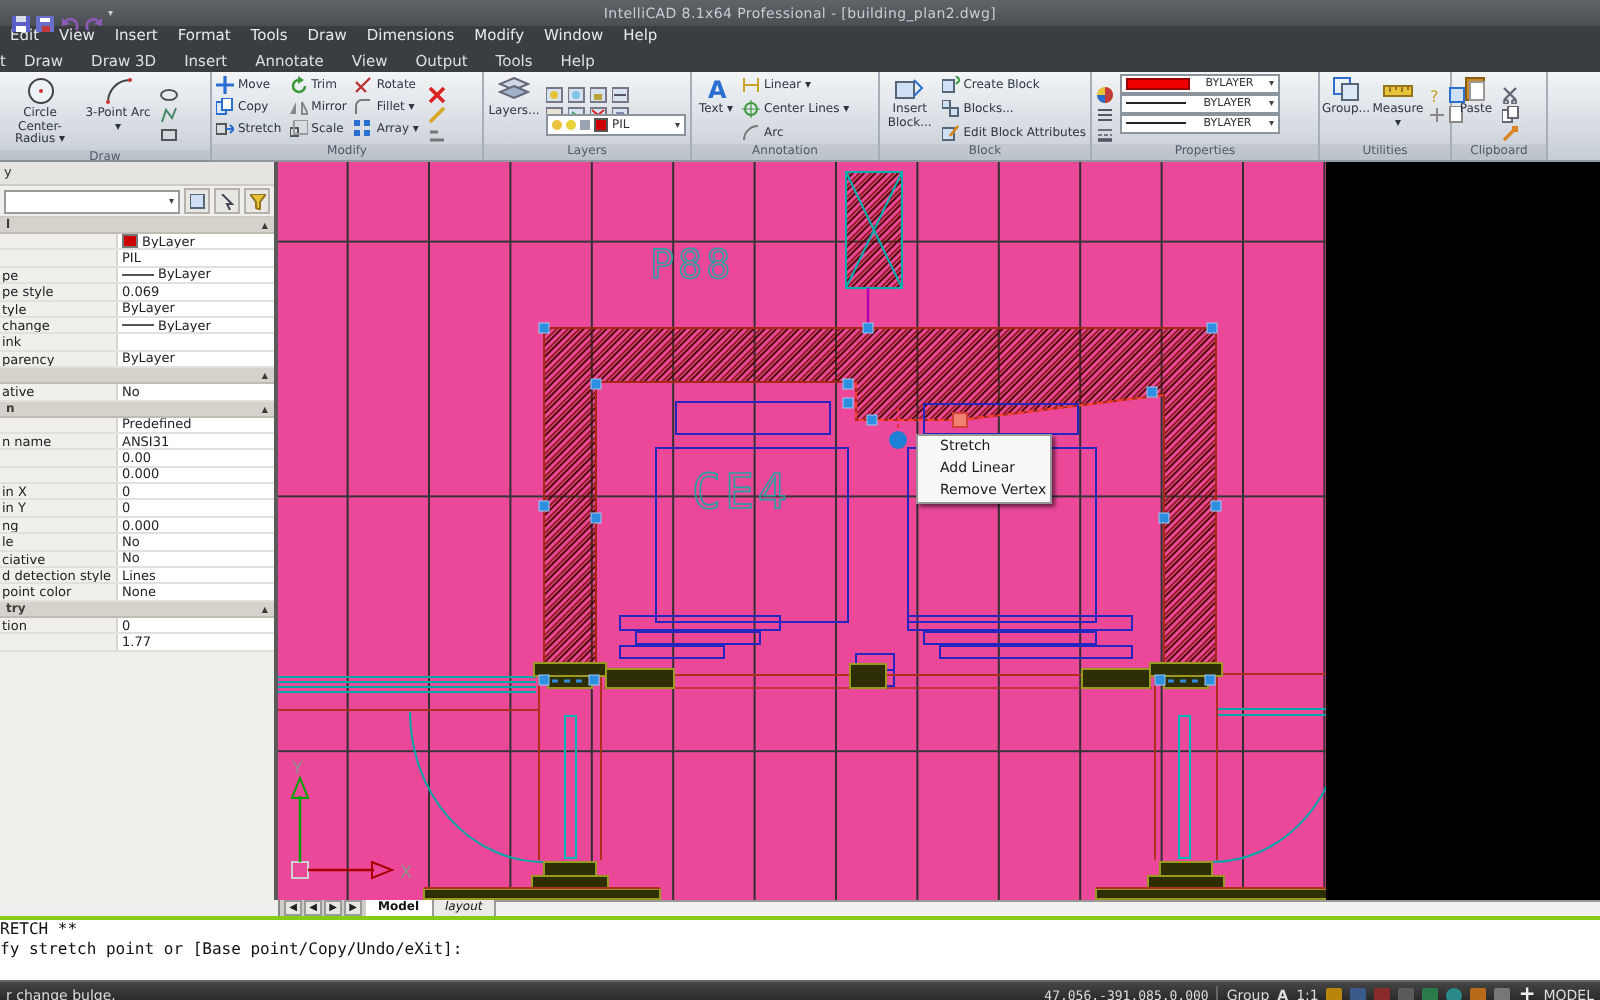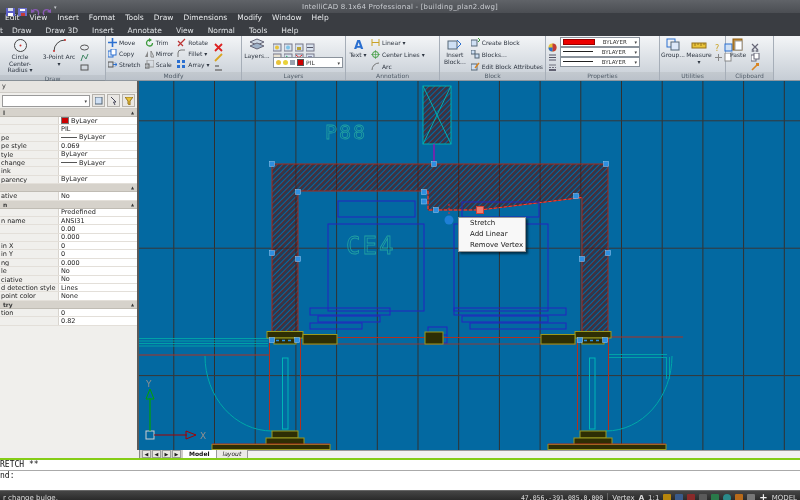--- a/index.html
+++ b/index.html
@@ -37,21 +37,21 @@
   .pfilter{height:15px;display:flex;align-items:center;gap:2px;padding:0 2px;border-bottom:1px solid #cfccc6}
   .pfcombo{flex:1;height:10px;background:#fff;border:1px solid #9a9a9a;display:flex;align-items:center;justify-content:flex-end}
   .pfbtn{width:11px;height:11px;border:1px solid #b5b2ac;background:#e9e7e3;display:flex;align-items:center;justify-content:center}
   .phead{height:7px;line-height:7px;background:#d6d2cb;font-weight:bold;font-size:6px;display:flex;justify-content:space-between;padding:0 3px;color:#3a3a3a;border-bottom:1px solid #c0bcb4}
   .prow{height:8.4px;display:flex;border-bottom:1px solid #e3dfd9;box-sizing:border-box}
   .plab{width:57px;padding-left:1px;line-height:8px;border-right:1px solid #d8d4ce;overflow:hidden;white-space:nowrap}
   .pval{flex:1;background:#fff;line-height:8px;padding-left:2px;display:flex;align-items:center;gap:2px;overflow:hidden;white-space:nowrap}
   .sw{width:6px;height:5px;background:#c00;border:1px solid #777;flex:none}
   .ln{width:16px;height:1px;background:#555;flex:none}
   
-  .canvas{position:relative;width:661px;height:369px;background:#0369a1;overflow:hidden}
+  .canvas{position:relative;width:524px;height:369px;background:#ec4899;overflow:hidden}
   .canvas svg{position:absolute;left:0;top:0}
   .ctxmenu{position:absolute;left:319px;top:136px;width:66px;background:#f8f8f8;border:1px solid #979797;box-shadow:1.5px 1.5px 2px rgba(0,0,0,.55);font-size:7px;color:#1a1a1a;z-index:5}
   .ctxmenu div{height:11px;line-height:11px;padding-left:11px}
   
   .tabbar{height:8px;display:flex;background:#d9d6d2;font-size:6px;align-items:stretch}
   .tabspacer{width:139px;background:#efeeec;border-right:1px solid #888}
   .tabnav{display:flex;align-items:center;gap:1px;background:#cfccc8;padding:0 2px;color:#222;font-size:5px}
   .tabnav span{border:1px solid #9a9a9a;background:#e8e6e2;width:7px;text-align:center;line-height:6px}
   .tab{padding:0 6px;line-height:8px;color:#111;border-right:1px solid #9a9a9a;background:#eceae7;font-style:italic}
   .tab.active{background:#fff;font-weight:bold;font-style:normal}
@@ -108,21 +108,21 @@
   <span>Help</span>
 </div>
 
 <div class="rtabs">
   <span class="trunc">t</span>
   <span>Draw</span>
   <span>Draw 3D</span>
   <span>Insert</span>
   <span>Annotate</span>
   <span>View</span>
-  <span>Normal</span>
+  <span>Output</span>
   <span>Tools</span>
   <span>Help</span>
 </div>
 
 <div class="ribbon">
 
   <div class="panel" style="width:106px">
     <div class="pbody">
       <div class="bigbtn">
         <svg width="15" height="15">
@@ -645,21 +645,21 @@
       </div>
     <div class="prow">
         <div class="plab">tion</div>
         <div class="pval">
           <span>0</span>
         </div>
       </div>
     <div class="prow">
         <div class="plab"></div>
         <div class="pval">
-          <span>0.82</span>
+          <span>1.77</span>
         </div>
       </div>
   </div>
 
   <div class="canvas">
     <svg width="661" height="369" viewBox="139 80 661 369">
       <defs>
         <pattern id="hx" width="4" height="4" patternUnits="userSpaceOnUse" patternTransform="rotate(45)">
           <line x1="0" y1="0" x2="0" y2="4" stroke="#7d1205" stroke-width="1.6"></line>
           <line x1="2" y1="0" x2="2" y2="4" stroke="#4d0a02" stroke-width="1"></line>
@@ -800,29 +800,29 @@
     <span>▶</span>
     <span>▶</span>
   </div>
   <div class="tab active">Model</div>
   <div class="tab">layout</div>
   <div style="flex:1;background:#f2f1ef;border-top:1px solid #999"></div>
 </div>
 
 <div class="cmd">
   <div>RETCH **</div>
-  <div class="cur">nd:</div>
+  <div>fy stretch point or [Base point/Copy/Undo/eXit]:</div>
 </div>
 
 <div class="status">
   <span>r change bulge.</span>
   <div class="rhs">
     <span class="coords">47.056,-391.085,0.000</span>
     <span class="sep"></span>
-    <span>Vertex</span>
+    <span>Group</span>
     <b>A</b>
     <span>1:1</span>
     <span class="sticon" style="background:#b8860b"></span>
     <span class="sticon" style="background:#3a5a8a"></span>
     <span class="sticon" style="background:#8a2a2a"></span>
     <span class="sticon" style="background:#5a5a5a"></span>
     <span class="sticon" style="background:#2a7a4a"></span>
     <span class="sticon" style="background:#2a8a8a;border-radius:50%"></span>
     <span class="sticon" style="background:#b86a1a"></span>
     <span class="sticon" style="background:#777"></span>

